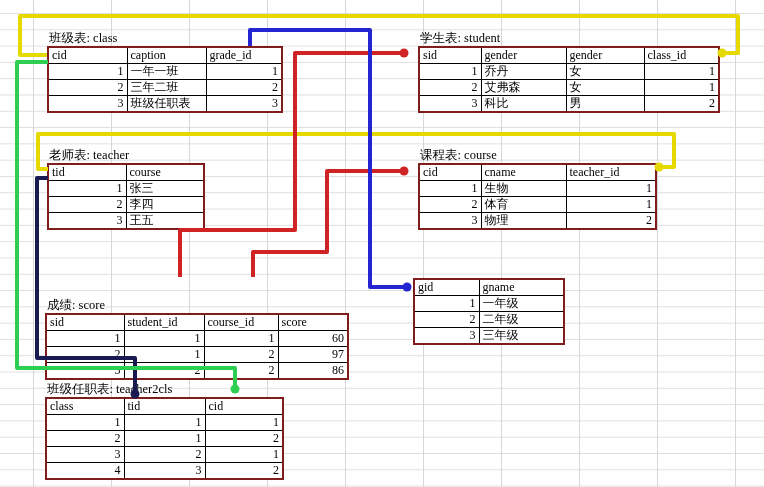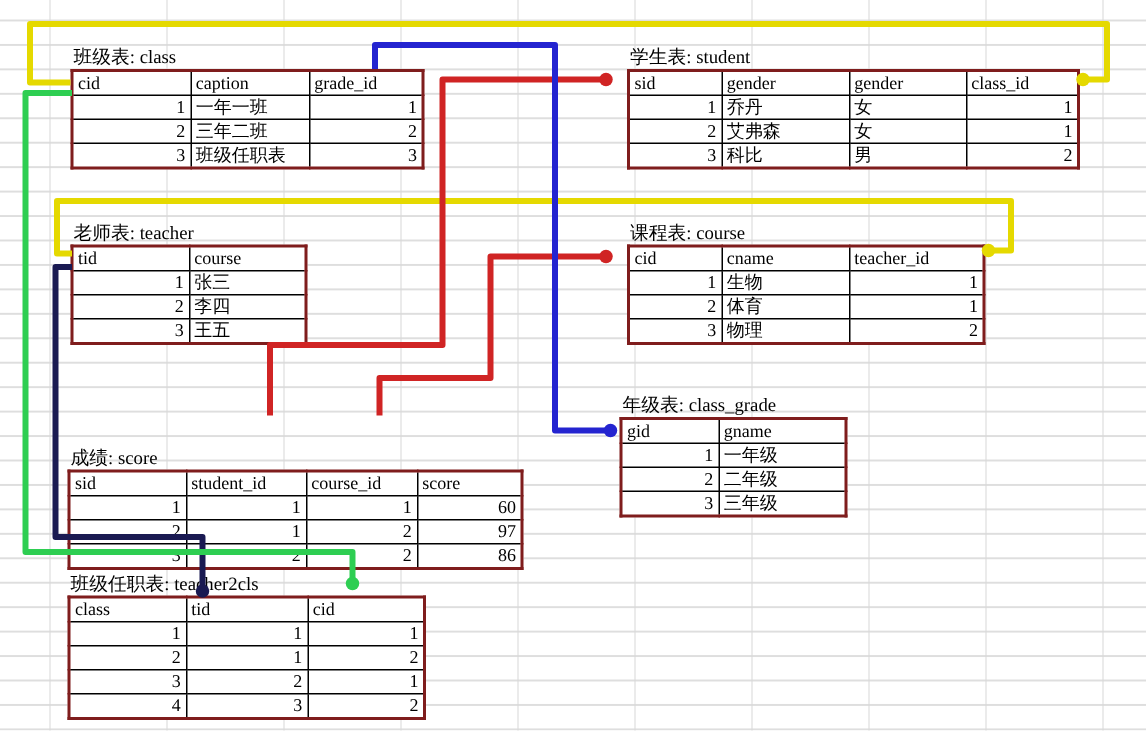--- a/index.html
+++ b/index.html
@@ -217,21 +217,20 @@
           <tr>
             <td class="num">3</td>
             <td class="num">2</td>
             <td class="num">2</td>
             <td class="num">86</td>
           </tr>
         </tbody>
       </table>
     </div>
     <div class="tbl" id="tbl-class_grade">
-      <div class="title">年级表: class_grade</div>
       <table>
         <colgroup>
           <col style="width: 65px;">
           <col style="width: 85px;">
         </colgroup>
         <thead>
           <tr>
             <th>gid</th>
             <th>gname</th>
           </tr>

